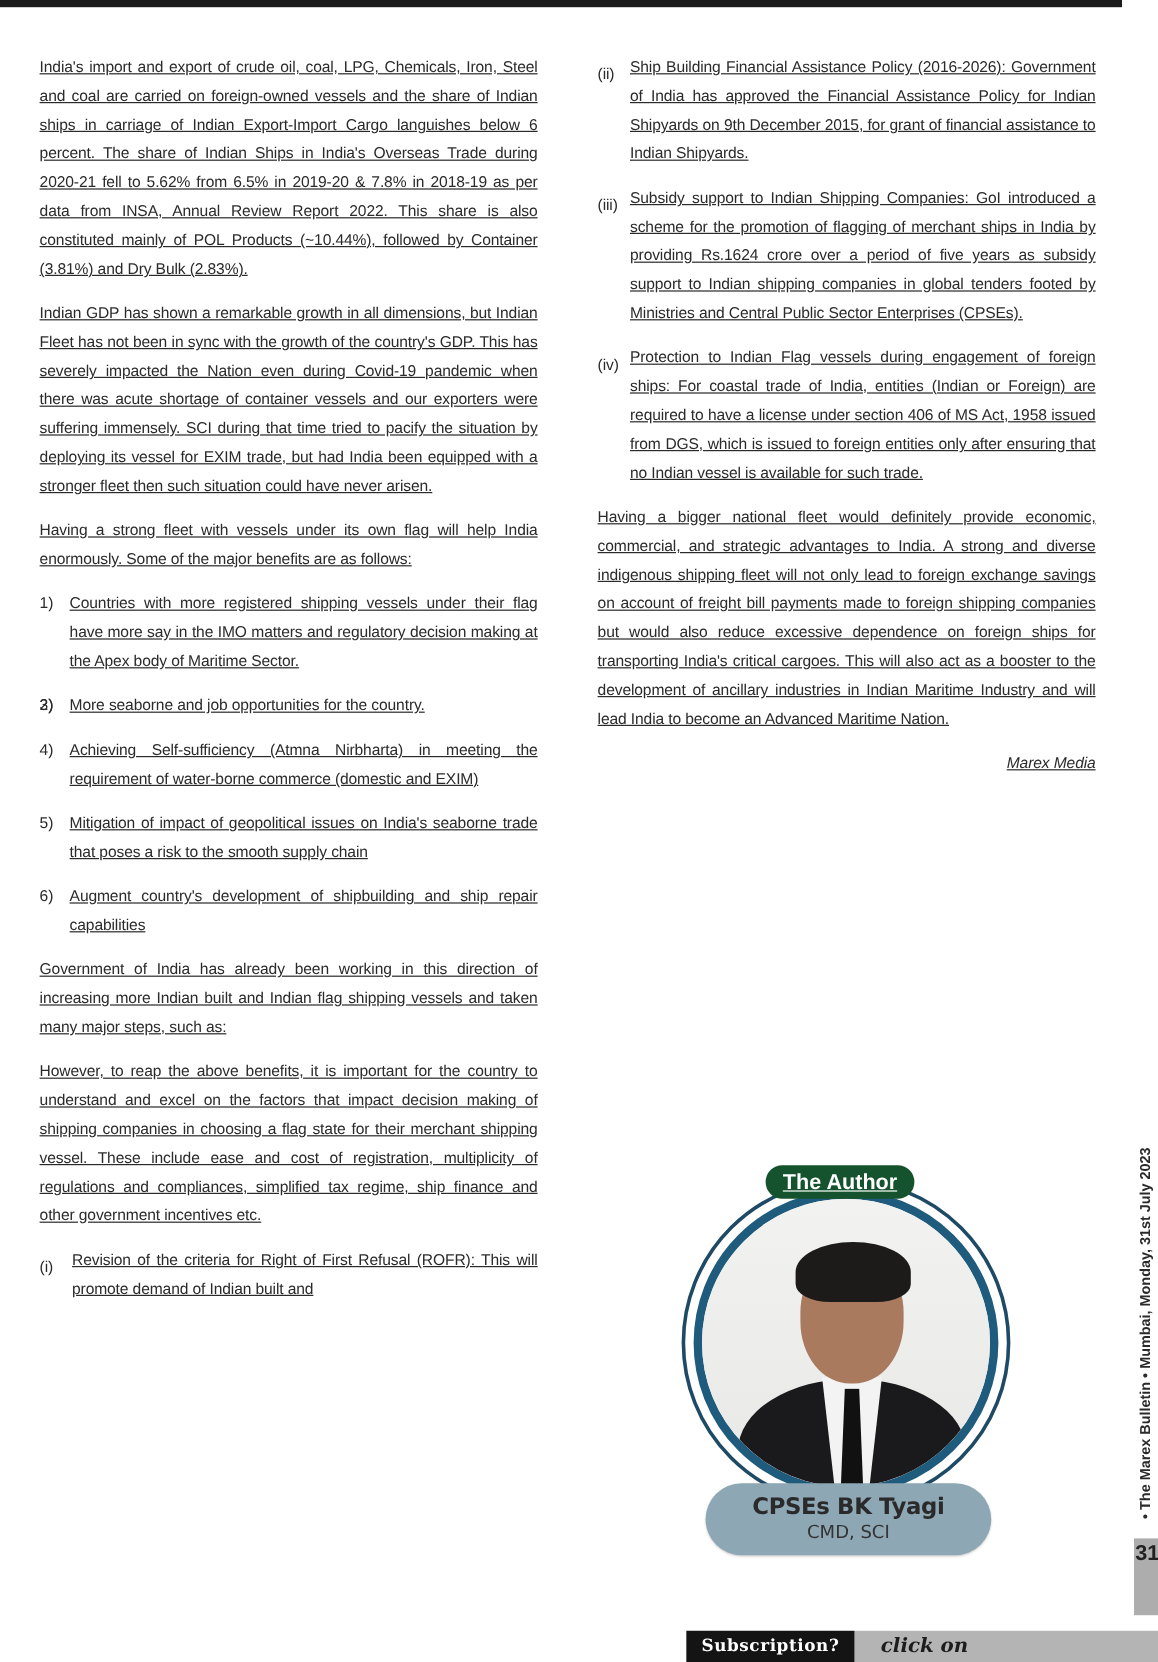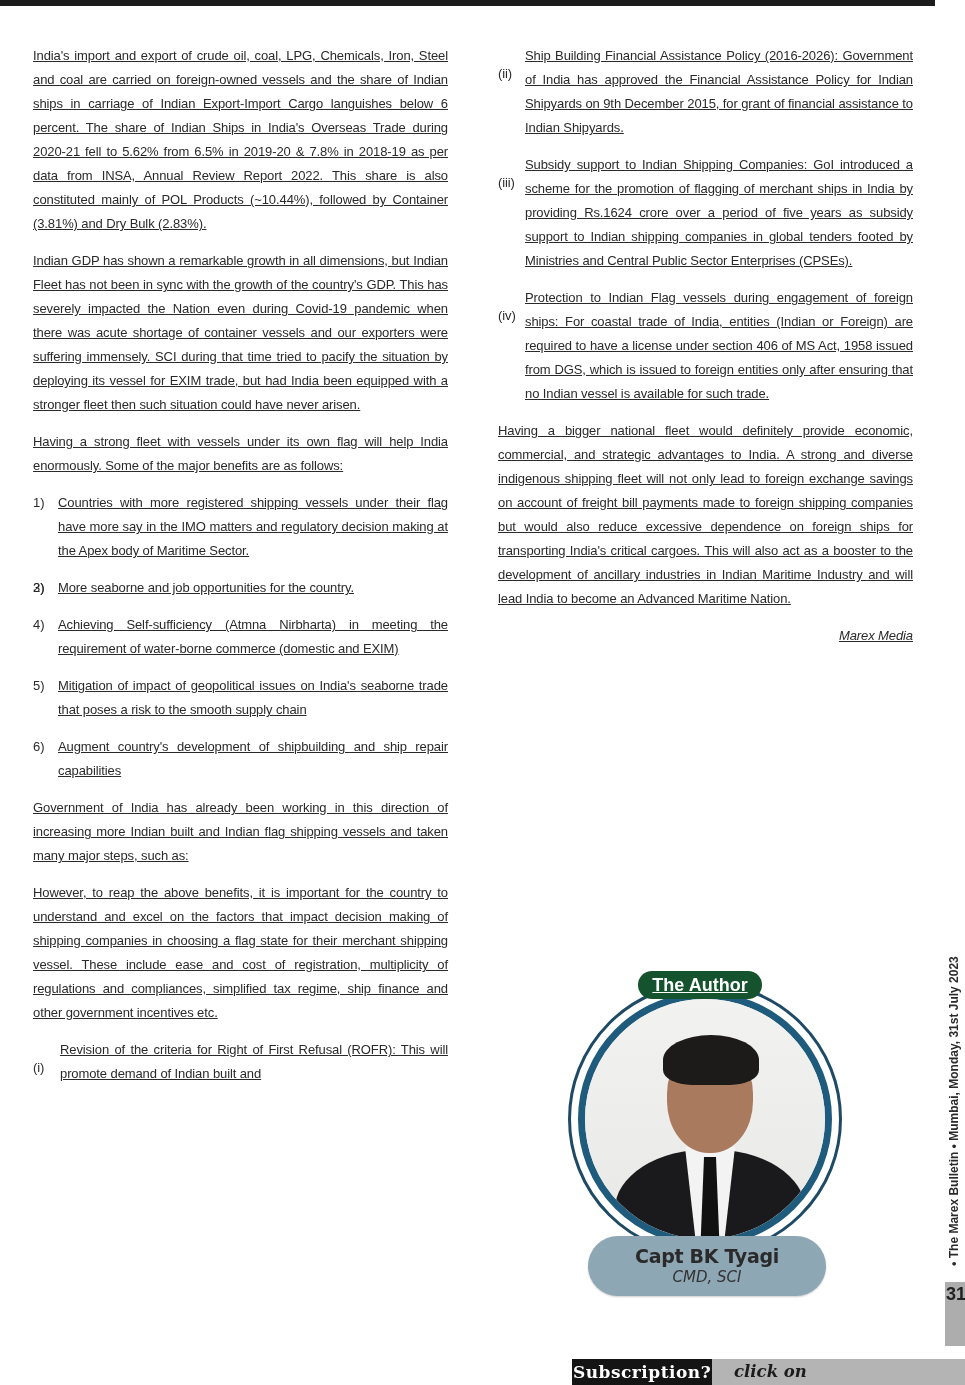--- a/index.html
+++ b/index.html
@@ -10,48 +10,48 @@
   }
   .top-bar { position: absolute; left: 0; top: 0; width: 935px; height: 6px; background: #1b1b1b; }
 
   .col { position: absolute; top: 44px; font-size: 13px; line-height: 24px; text-align: justify; letter-spacing: -0.1px; text-decoration: underline; }
   .col-left { left: 33px; width: 415px; }
   .col-right { left: 498px; width: 415px; }
   .col p { margin: 0 0 13px 0; }
   .num-item { position: relative; padding-left: 25px; margin: 0 0 13px 0; }
   .num-item .num { position: absolute; left: 0; top: 0; }
   .rom-item { position: relative; padding-left: 27px; margin: 0 0 13px 0; }
-  .rom-item .num { position: absolute; left: 0; top: 18px; }
+  .rom-item .num { position: absolute; left: 0; top: 6px; }
   .continued { padding-left: 27px; margin: 0 0 13px 0; }
   .signature { text-align: right; font-style: italic; margin-top: 4px; }
 
   
   .author { position: absolute; left: 560px; top: 968px; width: 290px; height: 340px; }
   .ring-outer { position: absolute; left: 8px; top: 14px; width: 274px; height: 274px; border-radius: 50%; border: 3px solid #1e4a66; box-sizing: border-box; }
   .ring-inner { position: absolute; left: 18px; top: 24px; width: 254px; height: 254px; border-radius: 50%; border: 7px solid #1e5b7c; box-sizing: border-box; overflow: hidden; background: #f1f1ef; }
   .photo-bg { position: absolute; inset: 0; background: linear-gradient(#f2f2f0, #e8e8e6); }
   .head { position: absolute; left: 82px; top: 46px; width: 86px; height: 108px; border-radius: 45% 45% 48% 48%; background: #a97a5e; }
   .hair { position: absolute; left: 78px; top: 36px; width: 96px; height: 50px; border-radius: 50% 50% 30% 30%; background: #1d1a1a; }
   .suit { position: absolute; left: 30px; top: 150px; width: 190px; height: 120px; border-radius: 50% 50% 0 0; background: #1a1a1d; }
   .shirt { position: absolute; left: 100px; top: 148px; width: 50px; height: 110px; background: #f3f3f3; clip-path: polygon(0 0, 100% 0, 75% 100%, 25% 100%); }
   .tie { position: absolute; left: 115px; top: 158px; width: 20px; height: 100px; background: #111; clip-path: polygon(20% 0, 80% 0, 100% 100%, 0 100%); }
   .badge { position: absolute; left: 78px; top: 3px; width: 124px; height: 28px; background: #14532d; border-radius: 14px; color: #fff; font-weight: bold; font-size: 18px; line-height: 28px; text-align: center; text-decoration: underline; z-index: 3; }
   .namebox { position: absolute; left: 28px; top: 268px; width: 238px; height: 60px; background: #8ea7b5; border-radius: 30px; text-align: center; z-index: 3; box-shadow: 0 1px 2px rgba(0,0,0,0.2); }
   .namebox .name { display: block; font-family: "DejaVu Sans", sans-serif; font-size: 19px; font-weight: bold; color: #2a2a2a; margin-top: 9px; letter-spacing: -0.3px; }
-  .namebox .role { display: block; font-family: "DejaVu Sans", sans-serif; font-size: 15px; font-style: italic; color: #333; margin-top: 1px; }
+  .namebox .role { display: block; font-family: "DejaVu Sans", sans-serif; font-size: 15px; color: #333; margin-top: 1px; }
 
   
   .side-text { position: absolute; left: 945px; top: 943px; width: 18px; height: 335px; }
   .side-text span { position: absolute; left: 50%; top: 50%; transform: translate(-50%,-50%) rotate(-90deg); white-space: nowrap; font-size: 12px; font-weight: bold; color: #2a2a2a; }
   .page-tab { position: absolute; left: 945px; top: 1282px; width: 20px; height: 64px; background: #adadad; }
   .page-num { position: absolute; left: 946px; top: 1284px; font-size: 18px; font-weight: bold; color: #222; }
 
   
   .sub-bar { position: absolute; left: 572px; top: 1359px; width: 393px; height: 26px; background: #b4b4b4; }
-  .sub-q { position: absolute; left: 572px; top: 1359px; width: 140px; height: 26px; background: #141414; color: #fff; font-family: "DejaVu Serif", serif; font-weight: bold; font-size: 17px; line-height: 26px; text-align: center; letter-spacing: 0.5px; }
+  .sub-q { position: absolute; left: 572px; top: 1359px; width: 140px; height: 26px; background: #141414; color: #fff; font-family: "DejaVu Serif", serif; font-weight: bold; font-size: 14px; line-height: 26px; text-align: center; letter-spacing: 0.5px; }
   .sub-link { position: absolute; left: 734px; top: 1359px; height: 26px; line-height: 26px; font-family: "DejaVu Serif", serif; font-style: italic; font-weight: bold; font-size: 16.5px; color: #1c1c1c; }
 </style>
 </head>
 <body>
 
 <div class="top-bar"></div>
 
 <div class="col col-left">
   <p>India's import and export of crude oil, coal, LPG, Chemicals, Iron, Steel and coal are carried on foreign-owned vessels and the share of Indian ships in carriage of Indian Export-Import Cargo languishes below 6 percent. The share of Indian Ships in India's Overseas Trade during 2020-21 fell to 5.62% from 6.5% in 2019-20 &amp; 7.8% in 2018-19 as per data from INSA, Annual Review Report 2022. This share is also constituted mainly of POL Products (~10.44%), followed by Container (3.81%) and Dry Bulk (2.83%).</p>
   <p>Indian GDP has shown a remarkable growth in all dimensions, but Indian Fleet has not been in sync with the growth of the country's GDP. This has severely impacted the Nation even during Covid-19 pandemic when there was acute shortage of container vessels and our exporters were suffering immensely. SCI during that time tried to pacify the situation by deploying its vessel for EXIM trade, but had India been equipped with a stronger fleet then such situation could have never arisen.</p>
@@ -80,21 +80,21 @@
   <div class="ring-inner">
     <div class="photo-bg"></div>
     <div class="suit"></div>
     <div class="shirt"></div>
     <div class="tie"></div>
     <div class="head"></div>
     <div class="hair"></div>
   </div>
   <div class="badge">The Author</div>
   <div class="namebox">
-    <span class="name">Capt BK Tyagi</span>
+    <span class="name">CPSEs BK Tyagi</span>
     <span class="role">CMD, SCI</span>
   </div>
 </div>
 
 <div class="side-text">
     <span>• The Marex Bulletin • Mumbai, Monday, 31st July 2023</span>
   </div>
 <div class="page-tab"></div>
 <div class="page-num">31</div>
 

